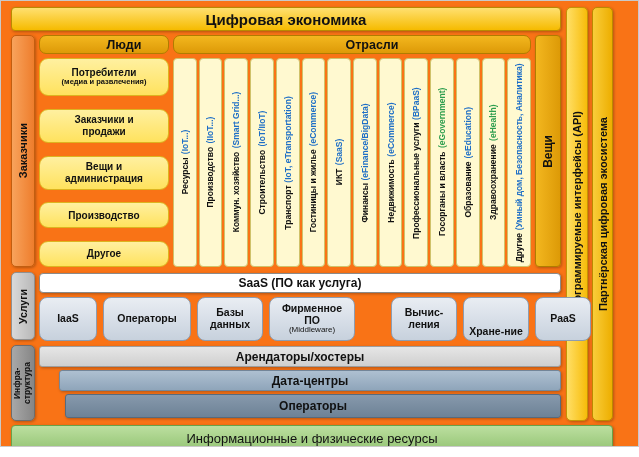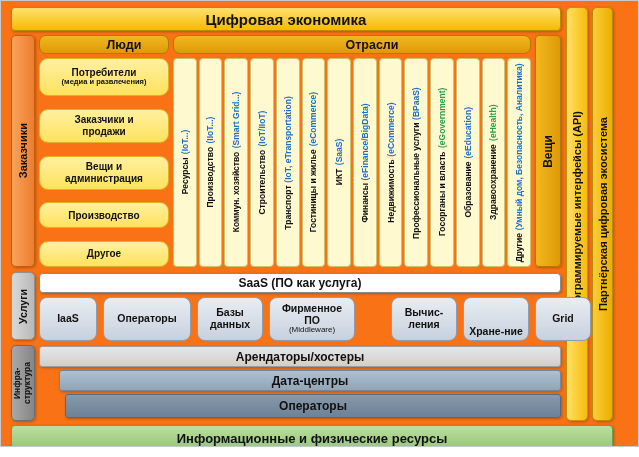--- a/index.html
+++ b/index.html
@@ -85,21 +85,21 @@
   .infra1 { left:38px; top:345px; width:522px; height:21px;
     background:linear-gradient(180deg,#e6e6e6,#cfcfcf); border:1px solid #9e9e9e; }
   .infra2 { left:58px; top:369px; width:502px; height:21px;
     background:linear-gradient(180deg,#aec0d1,#8fa5ba); border:1px solid #74879a; }
   .infra3 { left:64px; top:393px; width:496px; height:24px;
     background:linear-gradient(180deg,#8799ac,#6d8296); border:1px solid #576a7c; }
 
   
   .green-bar { left:10px; top:424px; width:602px; height:26px;
     background:linear-gradient(180deg,#bcdfa0,#95c575); border:1px solid #69a24a;
-    border-radius:4px; font-weight:bold; font-size:13px; }
+    border-radius:4px; font-weight:normal; font-size:13px; }
 </style>
 </head>
 <body>
 
 <div class="canvas">
 
   <div class="abs flexc top-banner shadow">Цифровая экономика</div>
 
   <div class="abs flexc tab tab-customers shadow">
     <span class="vtext">Заказчики</span>
@@ -203,21 +203,21 @@
       <span>Фирменное ПО</span>
       <span class="svsub">(Middleware)</span>
     </div>
     <div class="svc sv4">
       <span>Вычис-ления</span>
     </div>
     <div class="svc sv5">
       <span>Хране-ние</span>
     </div>
     <div class="svc sv6">
-      <span>Grid</span>
+      <span>PaaS</span>
     </div>
   </div>
 
   <div class="abs flexc ibar infra2 shadow">Дата-центры</div>
   <div class="abs flexc ibar infra1 shadow">Арендаторы/хостеры</div>
   <div class="abs flexc ibar infra3 shadow">Операторы</div>
 
   <div class="abs flexc green-bar shadow">Информационные и физические ресурсы</div>
 
 </div>

